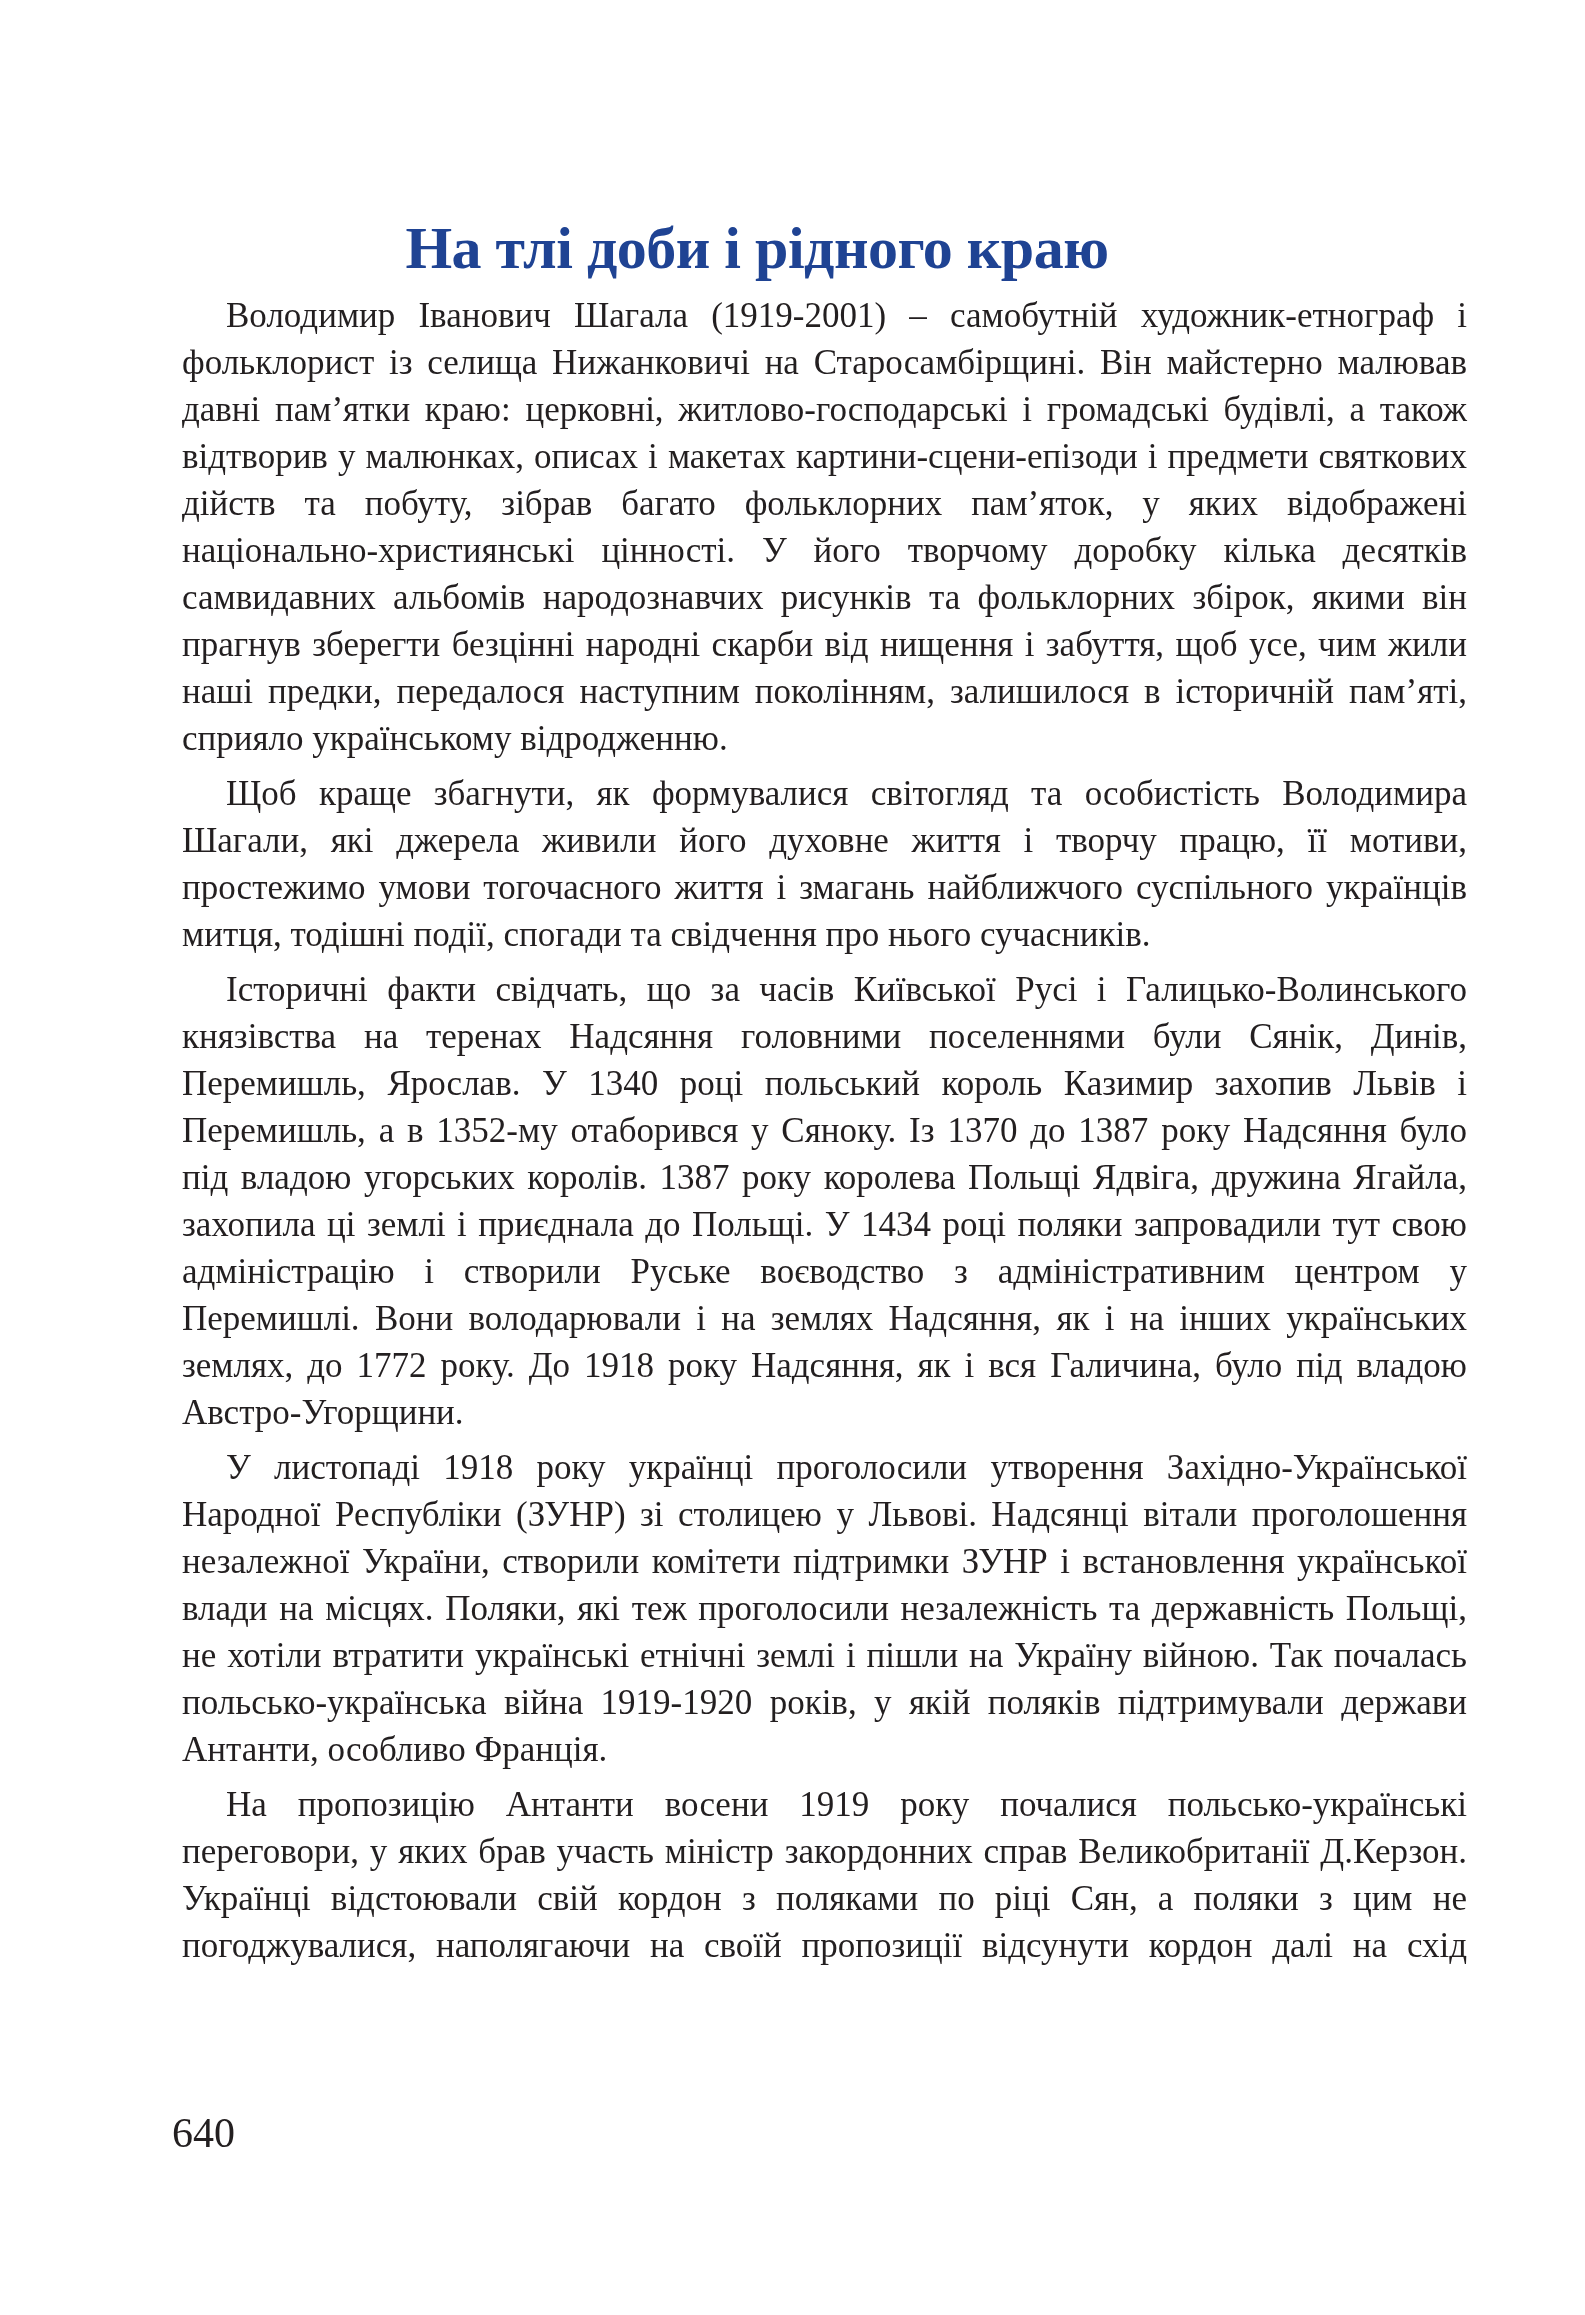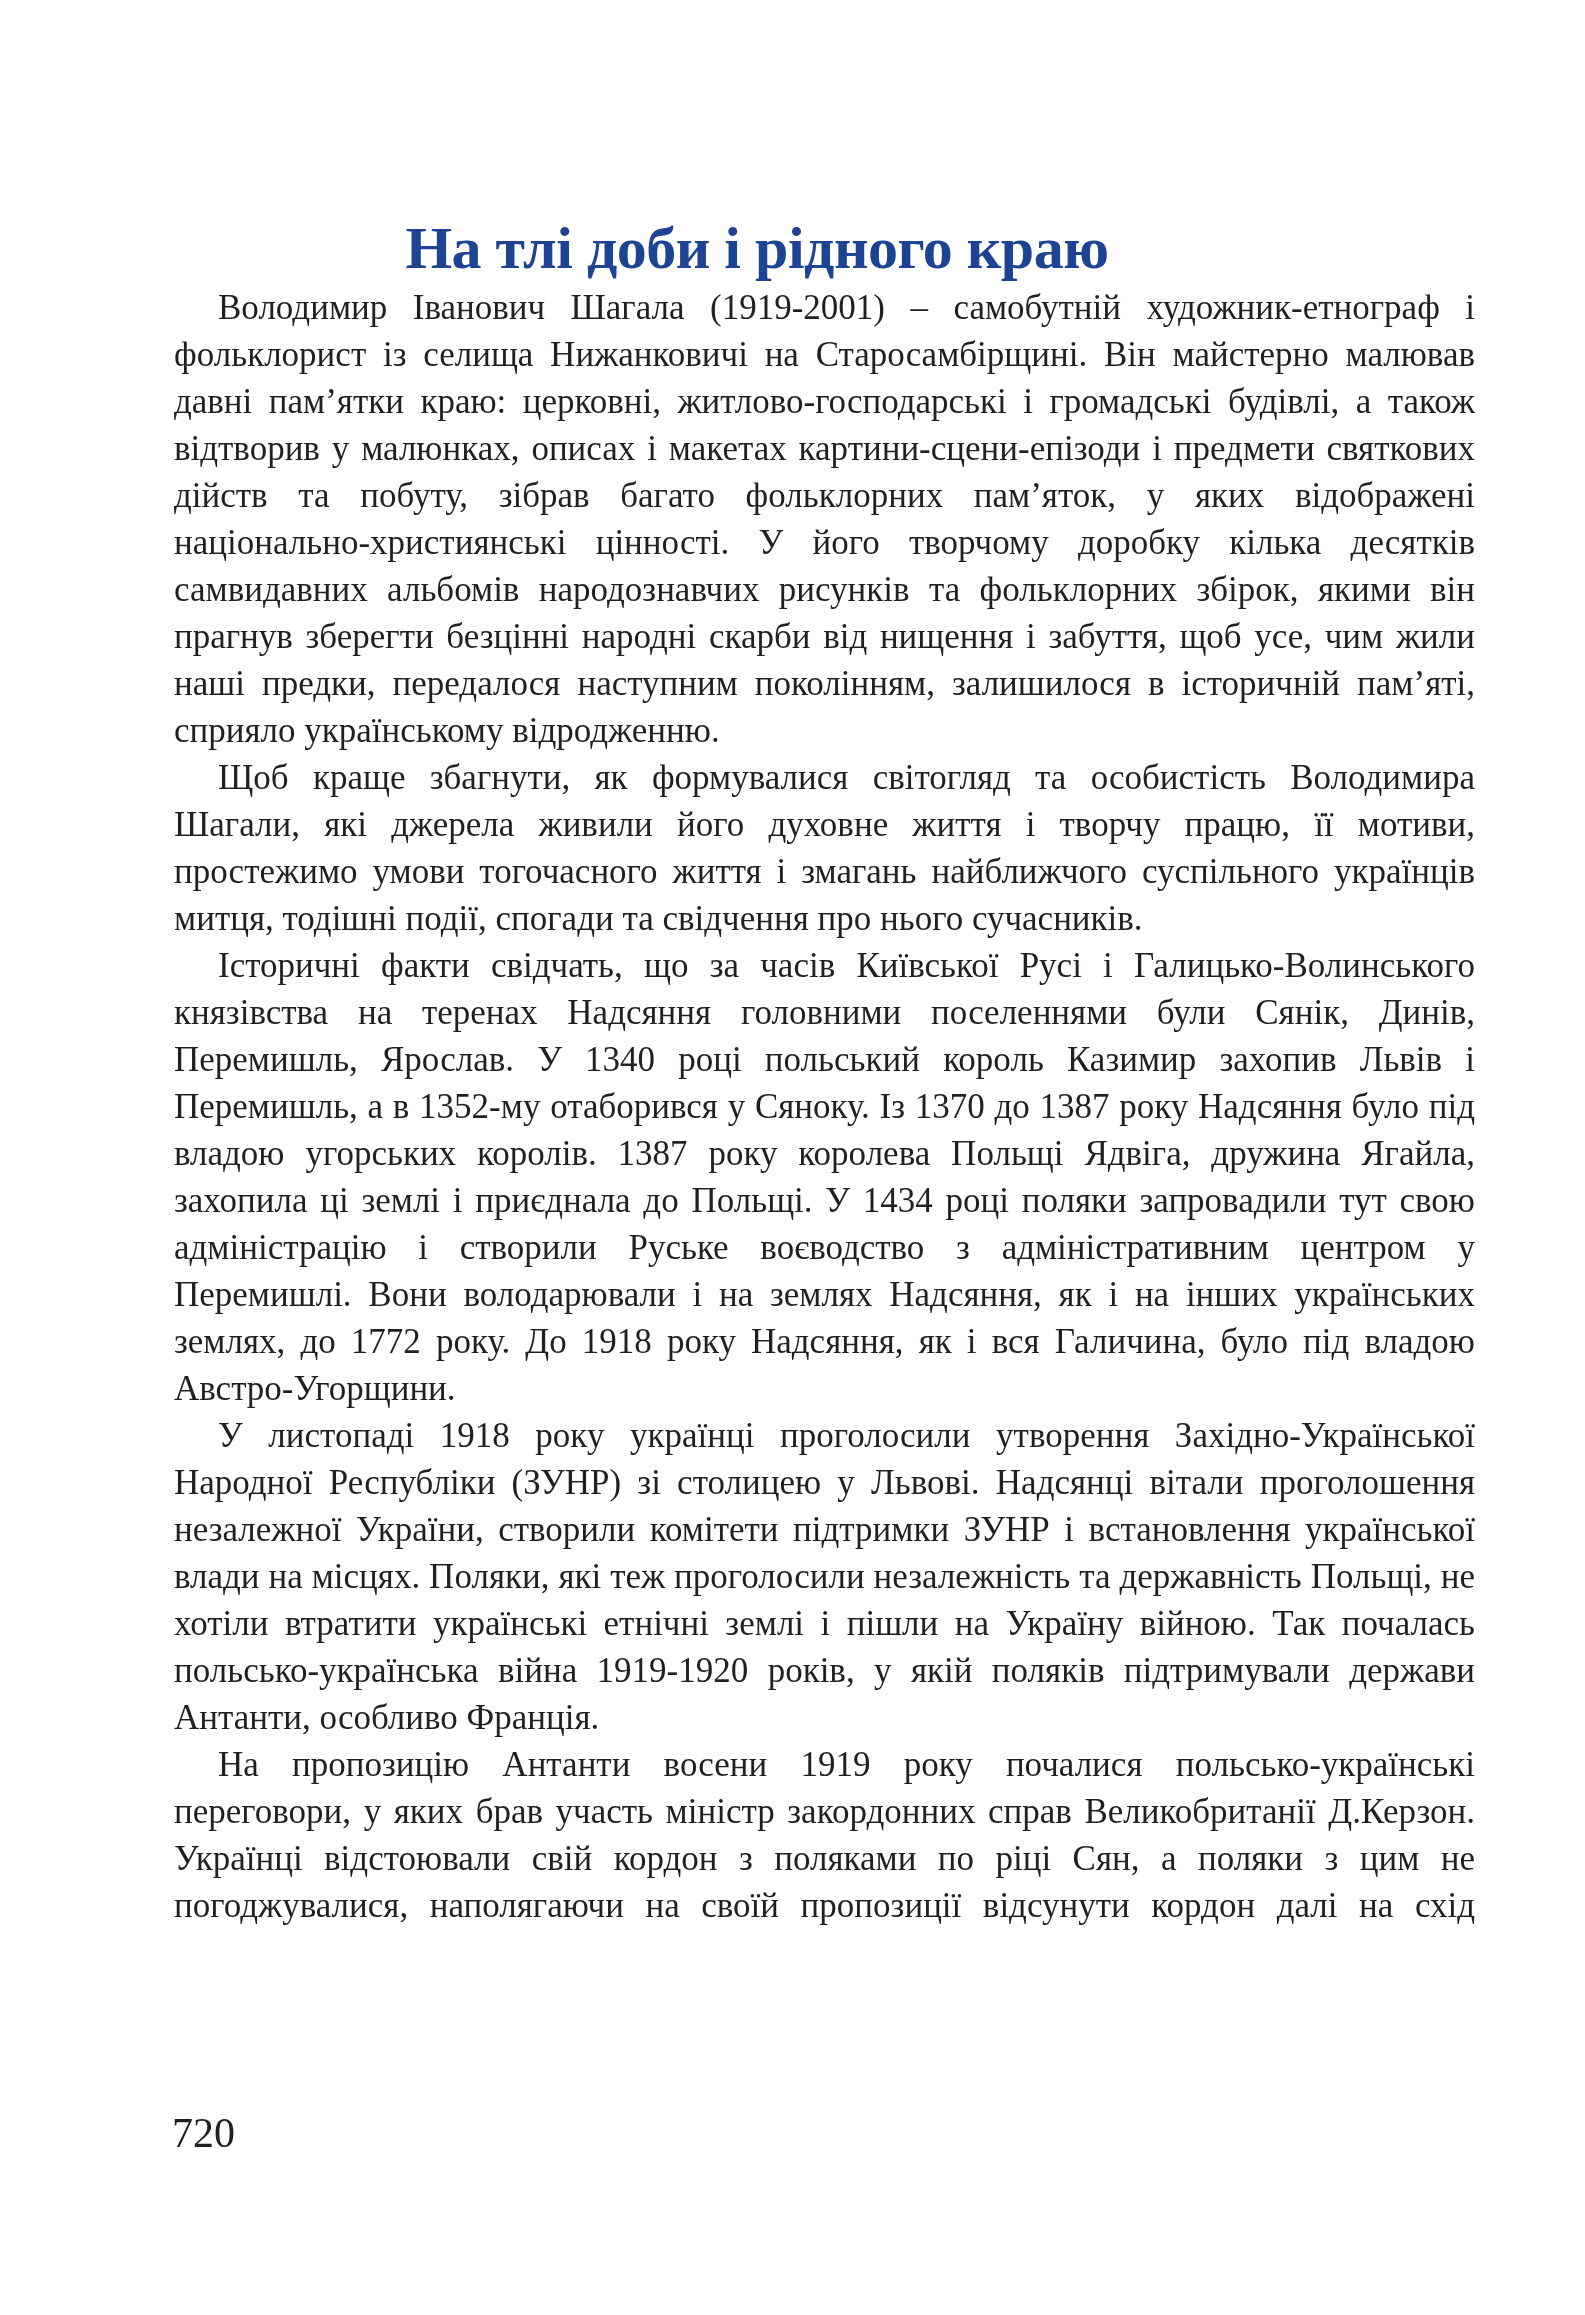--- a/index.html
+++ b/index.html
@@ -22,21 +22,21 @@
   .body-text {
     position: absolute; left: 174px; top: 284px; width: 1301px;
     font-family: "Liberation Serif", "DejaVu Serif", serif;
     font-size: 35px;
     line-height: 47px;
     color: #231f20;
     text-align: justify;
     hyphens: manual;
   }
   .body-text p {
-    margin: 0;
+    margin: 8px;
     text-indent: 44px;
     text-align: justify;
     text-align-last: left;
   }
   .body-text p.cont { text-align-last: justify; }
   .footer-page {
     position: absolute; left: 172px; top: 2106px;
     font-family: "Liberation Serif", "DejaVu Serif", serif;
     font-size: 42px; line-height: 54px; color: #231f20;
   }
@@ -53,15 +53,15 @@
   <h1 class="title">На тлі доби і рідного краю</h1>
 
   <div class="body-text">
     <p>Володимир Іванович Шагала (1919-2001) – самобутній художник-етнограф і фольклорист із селища Нижанковичі на Старосамбірщині. Він майстерно малював давні пам’ятки краю: церковні, житлово-господарські і громадські будівлі, а також відтворив у малюнках, описах і макетах картини-сцени-епізоди і предмети святкових дійств та побуту, зібрав багато фольклорних пам’яток, у яких відображені національно-християнські цінності. У його творчому доробку кілька десятків самвидавних альбомів народознавчих рисунків та фольклорних збірок, якими він прагнув зберегти безцінні народні скарби від нищення і забуття, щоб усе, чим жили наші предки, передалося наступним поколінням, залишилося в історичній пам’яті, сприяло українському відродженню.</p>
     <p>Щоб краще збагнути, як формувалися світогляд та особистість Володимира Шагали, які джерела живили його духовне життя і творчу працю, її мотиви, простежимо умови тогочасного життя і змагань найближчого суспільного українців митця, тодішні події, спогади та свідчення про нього сучасників.</p>
     <p>Історичні факти свідчать, що за часів Київської Русі і Галицько-Волинського князівства на теренах Надсяння головними поселеннями були Сянік, Динів, Перемишль, Ярослав. У 1340 році польський король Казимир захопив Львів і Перемишль, а в 1352-му отаборився у Сяноку. Із 1370 до 1387 року Надсяння було під владою угорських королів. 1387 року королева Польщі Ядвіга, дружина Ягайла, захопила ці землі і приєднала до Польщі. У 1434 році поляки запровадили тут свою адміністрацію і створили Руське воєводство з адміністративним центром у Перемишлі. Вони володарювали і на землях Надсяння, як і на інших українських землях, до 1772 року. До 1918 року Надсяння, як і вся Галичина, було під владою Австро-Угорщини.</p>
     <p>У листопаді 1918 року українці проголосили утворення Західно-Української Народної Республіки (ЗУНР) зі столицею у Львові. Надсянці вітали проголошення незалежної України, створили комітети підтримки ЗУНР і встановлення української влади на місцях. Поляки, які теж проголосили незалежність та державність Польщі, не хотіли втратити українські етнічні землі і пішли на Україну війною. Так почалась польсько-українська війна 1919-1920 років, у якій поляків підтримували держави Антанти, особливо Франція.</p>
     <p class="cont">На пропозицію Антанти восени 1919 року почалися польсько-українські переговори, у яких брав участь міністр закордонних справ Великобританії Д.Керзон. Українці відстоювали свій кордон з поляками по ріці Сян, а поляки з цим не погоджувалися, наполягаючи на своїй пропозиції відсунути кордон далі на схід</p>
   </div>
 
-  <div class="footer-page">720</div>
+  <div class="footer-page">640</div>
 </div>
 
 
 </body></html>

